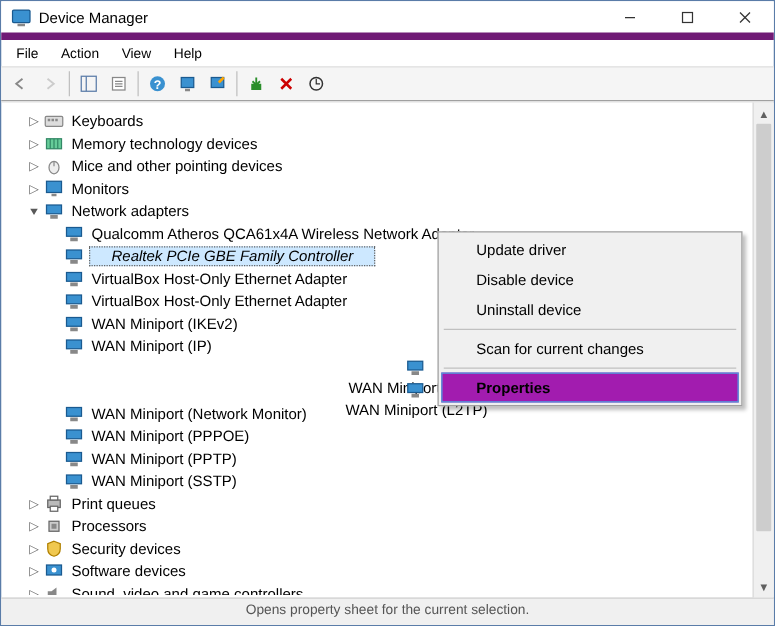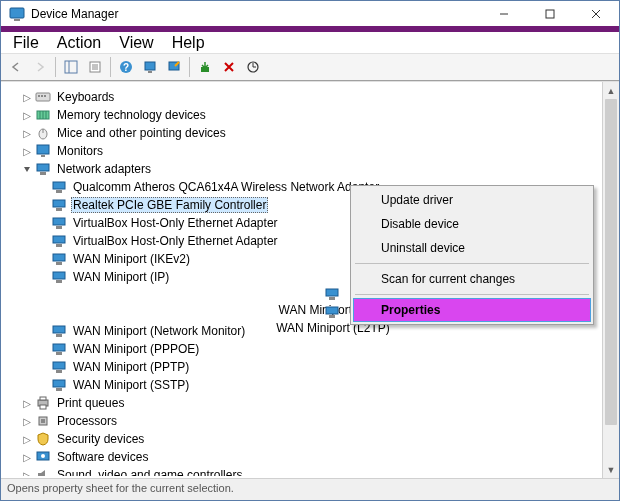--- a/index.html
+++ b/index.html
@@ -3,36 +3,36 @@
 <meta charset="utf-8">
 <style>
 * { box-sizing: border-box; font-family: "Segoe UI", Tahoma, sans-serif; }
 body { margin: 0; background: #fff; overflow: hidden; }
 .window { width: 620px; height: 501px; border: 1px solid #5a7ca8; display: flex; flex-direction: column; background: #fff; }
 .titlebar { height: 31px; display: flex; align-items: center; padding-left: 8px; border-bottom: 6px solid #701a75; background: #fff; }
 .titlebar-icon { width: 16px; height: 16px; margin-right: 6px; }
 .title-text { font-size: 12px; flex: 1; }
 .win-btns { display: flex; height: 100%; }
 .win-btn { width: 46px; display: flex; align-items: center; justify-content: center; font-size: 13px; font-family: sans-serif; }
-.menubar { height: 21px; display: flex; align-items: center; padding: 0 4px; font-size: 16px; gap: 2px; }
+.menubar { height: 21px; display: flex; align-items: center; padding: 0 4px; font-size: 11px; gap: 2px; }
 .menubar-item { padding: 2px 8px; }
 .toolbar { height: 28px; display: flex; align-items: center; padding: 2px 4px; border-top: 1px solid #e0e0e0; border-bottom: 1px solid #a0a0a0; gap: 2px; background: #f5f5f5; }
 .tool-btn { width: 22px; height: 22px; display: flex; align-items: center; justify-content: center; border: 1px solid transparent; }
 .tool-sep { width: 1px; height: 20px; background: #c0c0c0; margin: 0 2px; }
 .content { flex: 1; position: relative; border-top: 1px solid #e0e0e0; overflow: hidden; }
 .tree { position: absolute; inset: 2px 2px 2px 2px; overflow: auto; padding: 4px 0 4px 4px; font-size: 12px; }
 .tree-row { display: flex; align-items: center; height: 18px; white-space: nowrap; }
 .expand { width: 12px; display: inline-flex; justify-content: center; color: #6b6b6b; font-size: 10px; }
 .dev-icon { width: 16px; height: 16px; margin: 0 4px 0 2px; flex-shrink: 0; }
 .row-label { padding: 1px 2px; }
-.selected .row-label { background: #cde8ff; border: 1px dotted #666; padding: 0 1px; }
-.statusbar { height: 22px; border-top: 1px solid #d0d0d0; font-size: 11px; padding: 3px 6px; color: #555; background: #f0f0f0; }
+.selected .row-label { background: #cde8ff; border: 1px dotted #666; padding: 0 17px; font-style: italic; }
+.statusbar { height: 22px; border-top: 1px solid #d0d0d0; font-size: 11px; padding: 3px 6px; color: #555; background: #f0f0f0; text-align: center; }
 .context-menu { position: absolute; left: 349px; top: 103px; width: 244px; background: #f0f0f0; border: 1px solid #a0a0a0; box-shadow: 3px 3px 3px rgba(0,0,0,0.25); padding: 2px; font-size: 12px; }
 .ctx-item { padding: 5px 24px 5px 28px; }
-.ctx-item.highlight { background: #d946ef; border: 1px solid #4ca0e0; padding: 4px 23px 4px 27px; font-weight: bold; }
+.ctx-item.highlight { background: #a21caf; border: 1px solid #4ca0e0; padding: 4px 23px 4px 27px; font-weight: bold; }
 .ctx-sep { height: 1px; background: #c0c0c0; margin: 3px 2px; }
 .scrollbar-v { position: absolute; right: 0; top: 0; bottom: 0; width: 17px; background: #f0f0f0; border-left: 1px solid #d0d0d0; display: flex; flex-direction: column; }
 .sb-btn { height: 17px; display: flex; align-items: center; justify-content: center; font-size: 9px; color: #606060; background: #f0f0f0; }
 .sb-track { flex: 1; background: #f0f0f0; position: relative; }
 .sb-thumb { position: absolute; left: 2px; right: 2px; top: 0; height: 90%; background: #cdcdcd; border-radius: 1px; }
 svg { display: block; }
 </style>
 </head>
 <body>
 

